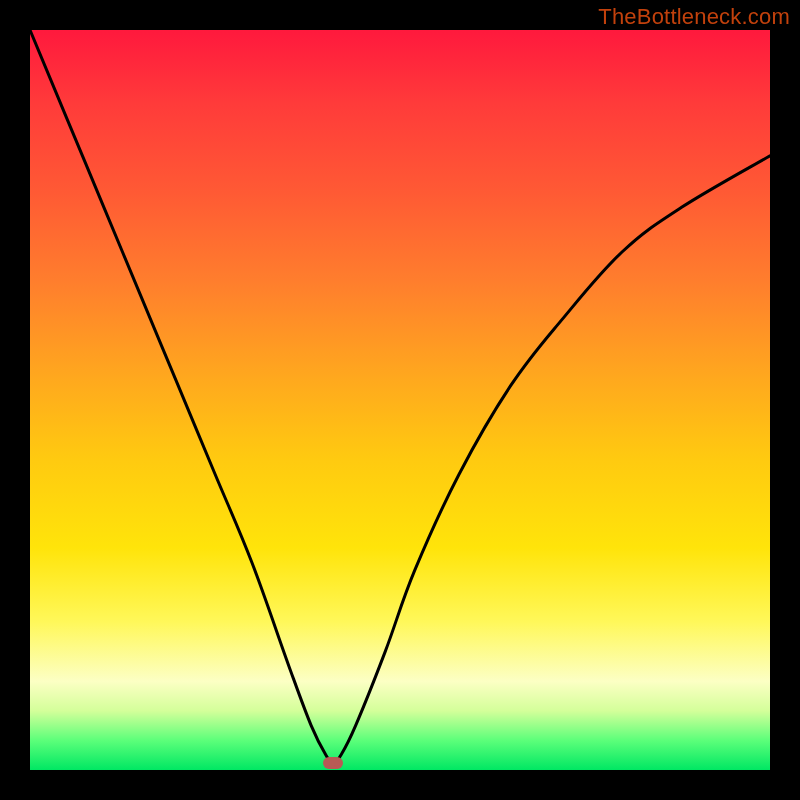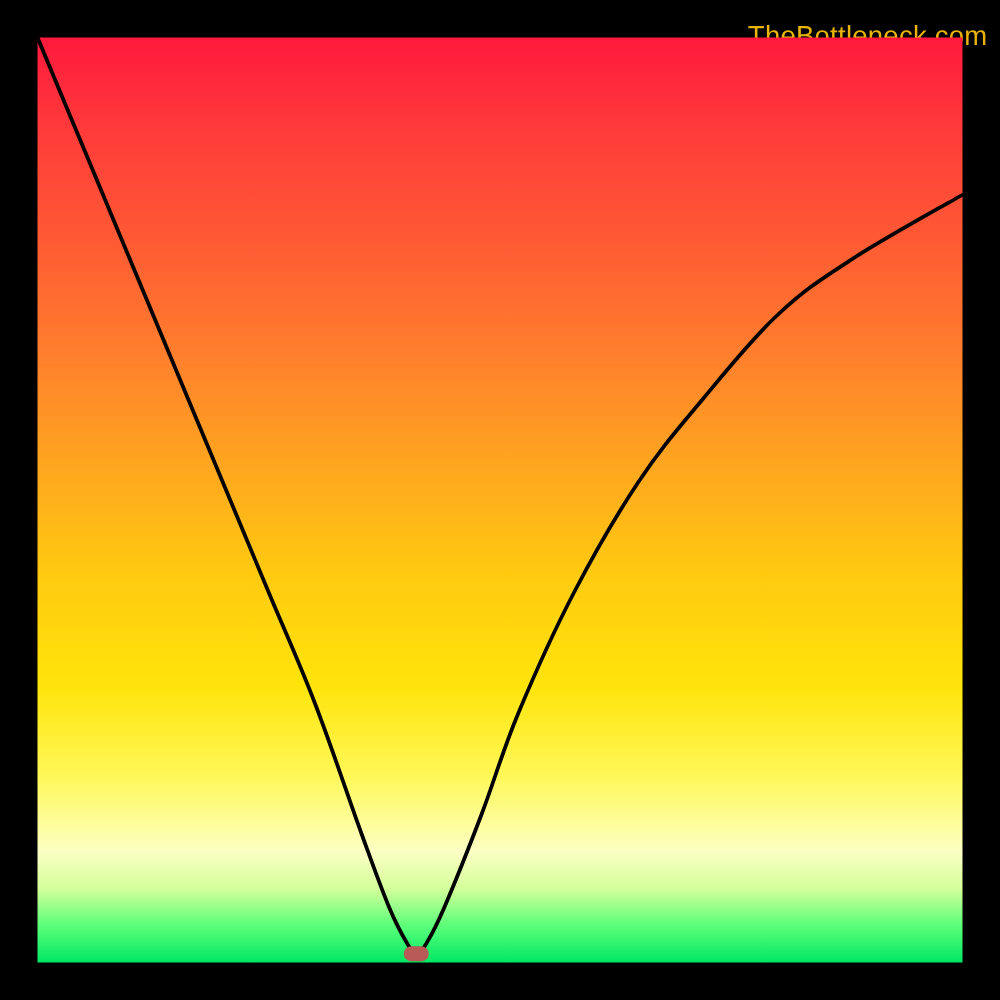--- a/index.html
+++ b/index.html
@@ -35,23 +35,23 @@
       #ffe40a 70%,
       #fff85a 80%,
       #fcffc4 88%,
       #d4ff9a 92%,
       #5cff7a 96%,
       #00e763 100%
     );
   }
   .watermark {
     position: absolute;
-    top: 16px;
+    top: 4px;
     right: 10px;
-    color: #eab308;
+    color: #c2410c;
     font-size: 22px;
     letter-spacing: 0.2px;
     font-weight: 500;
   }
   svg.curve {
     position: absolute;
     left: 0;
     top: 0;
     width: 740px;
     height: 740px;

